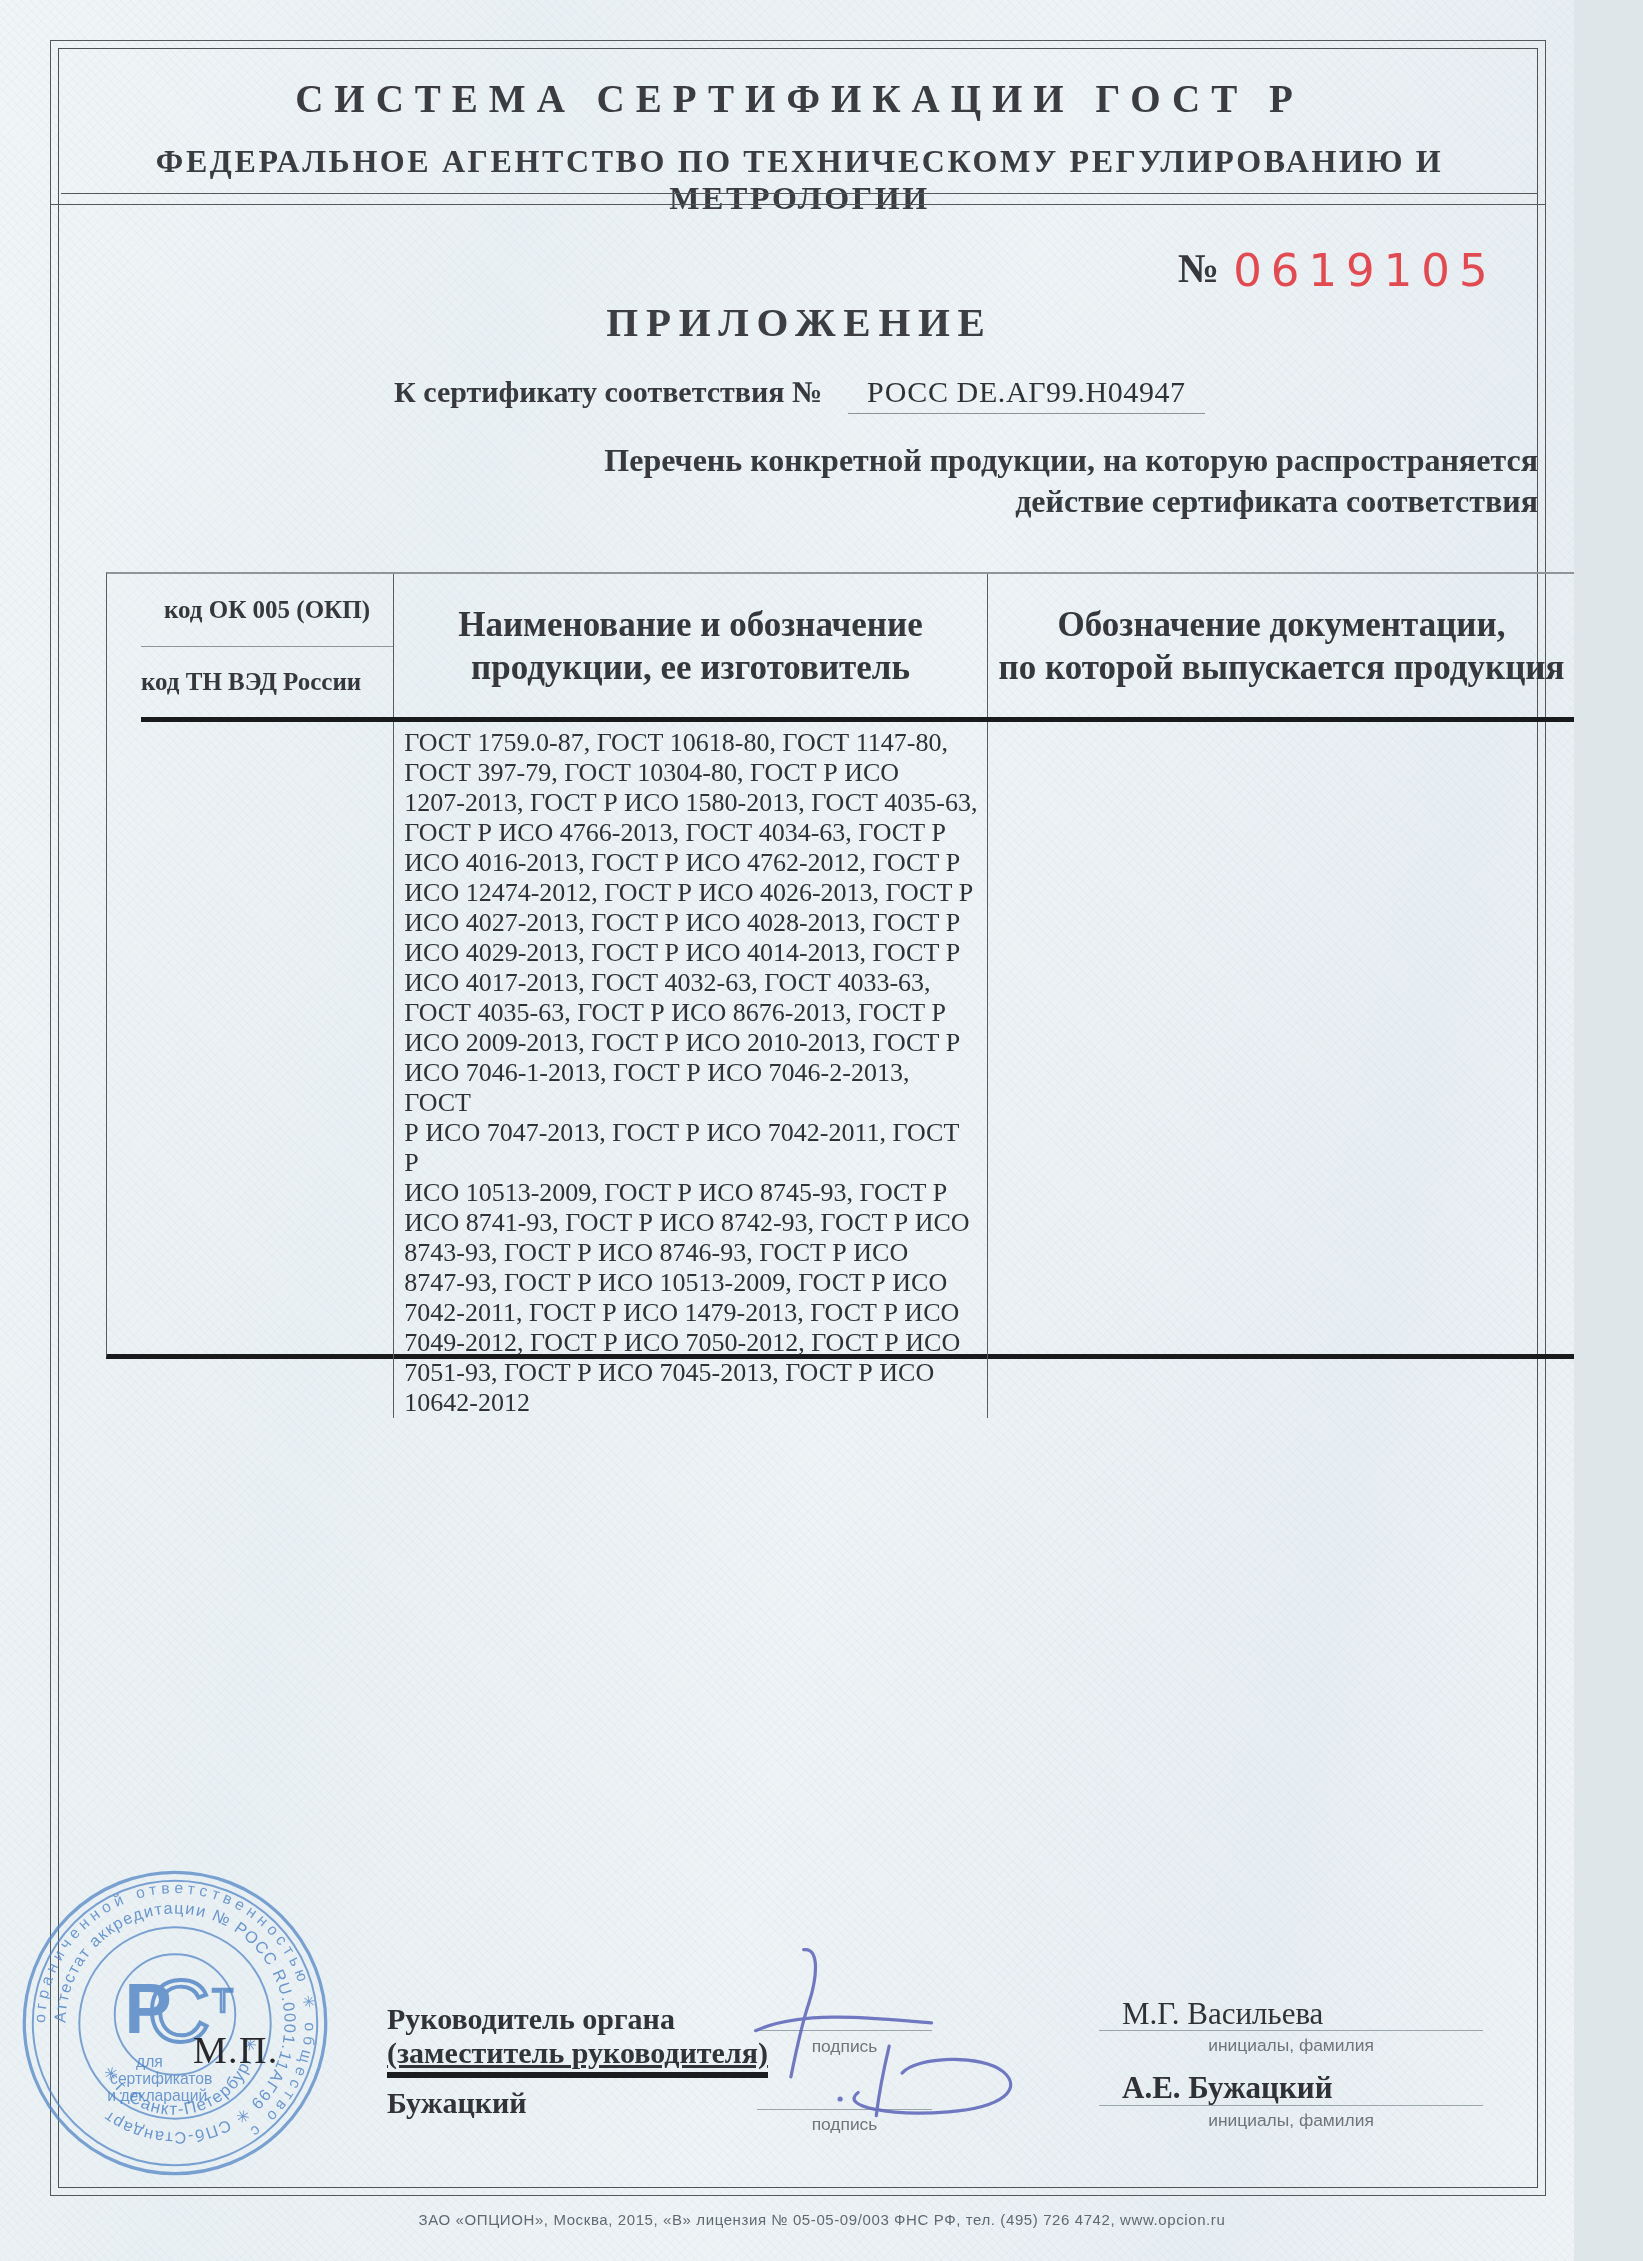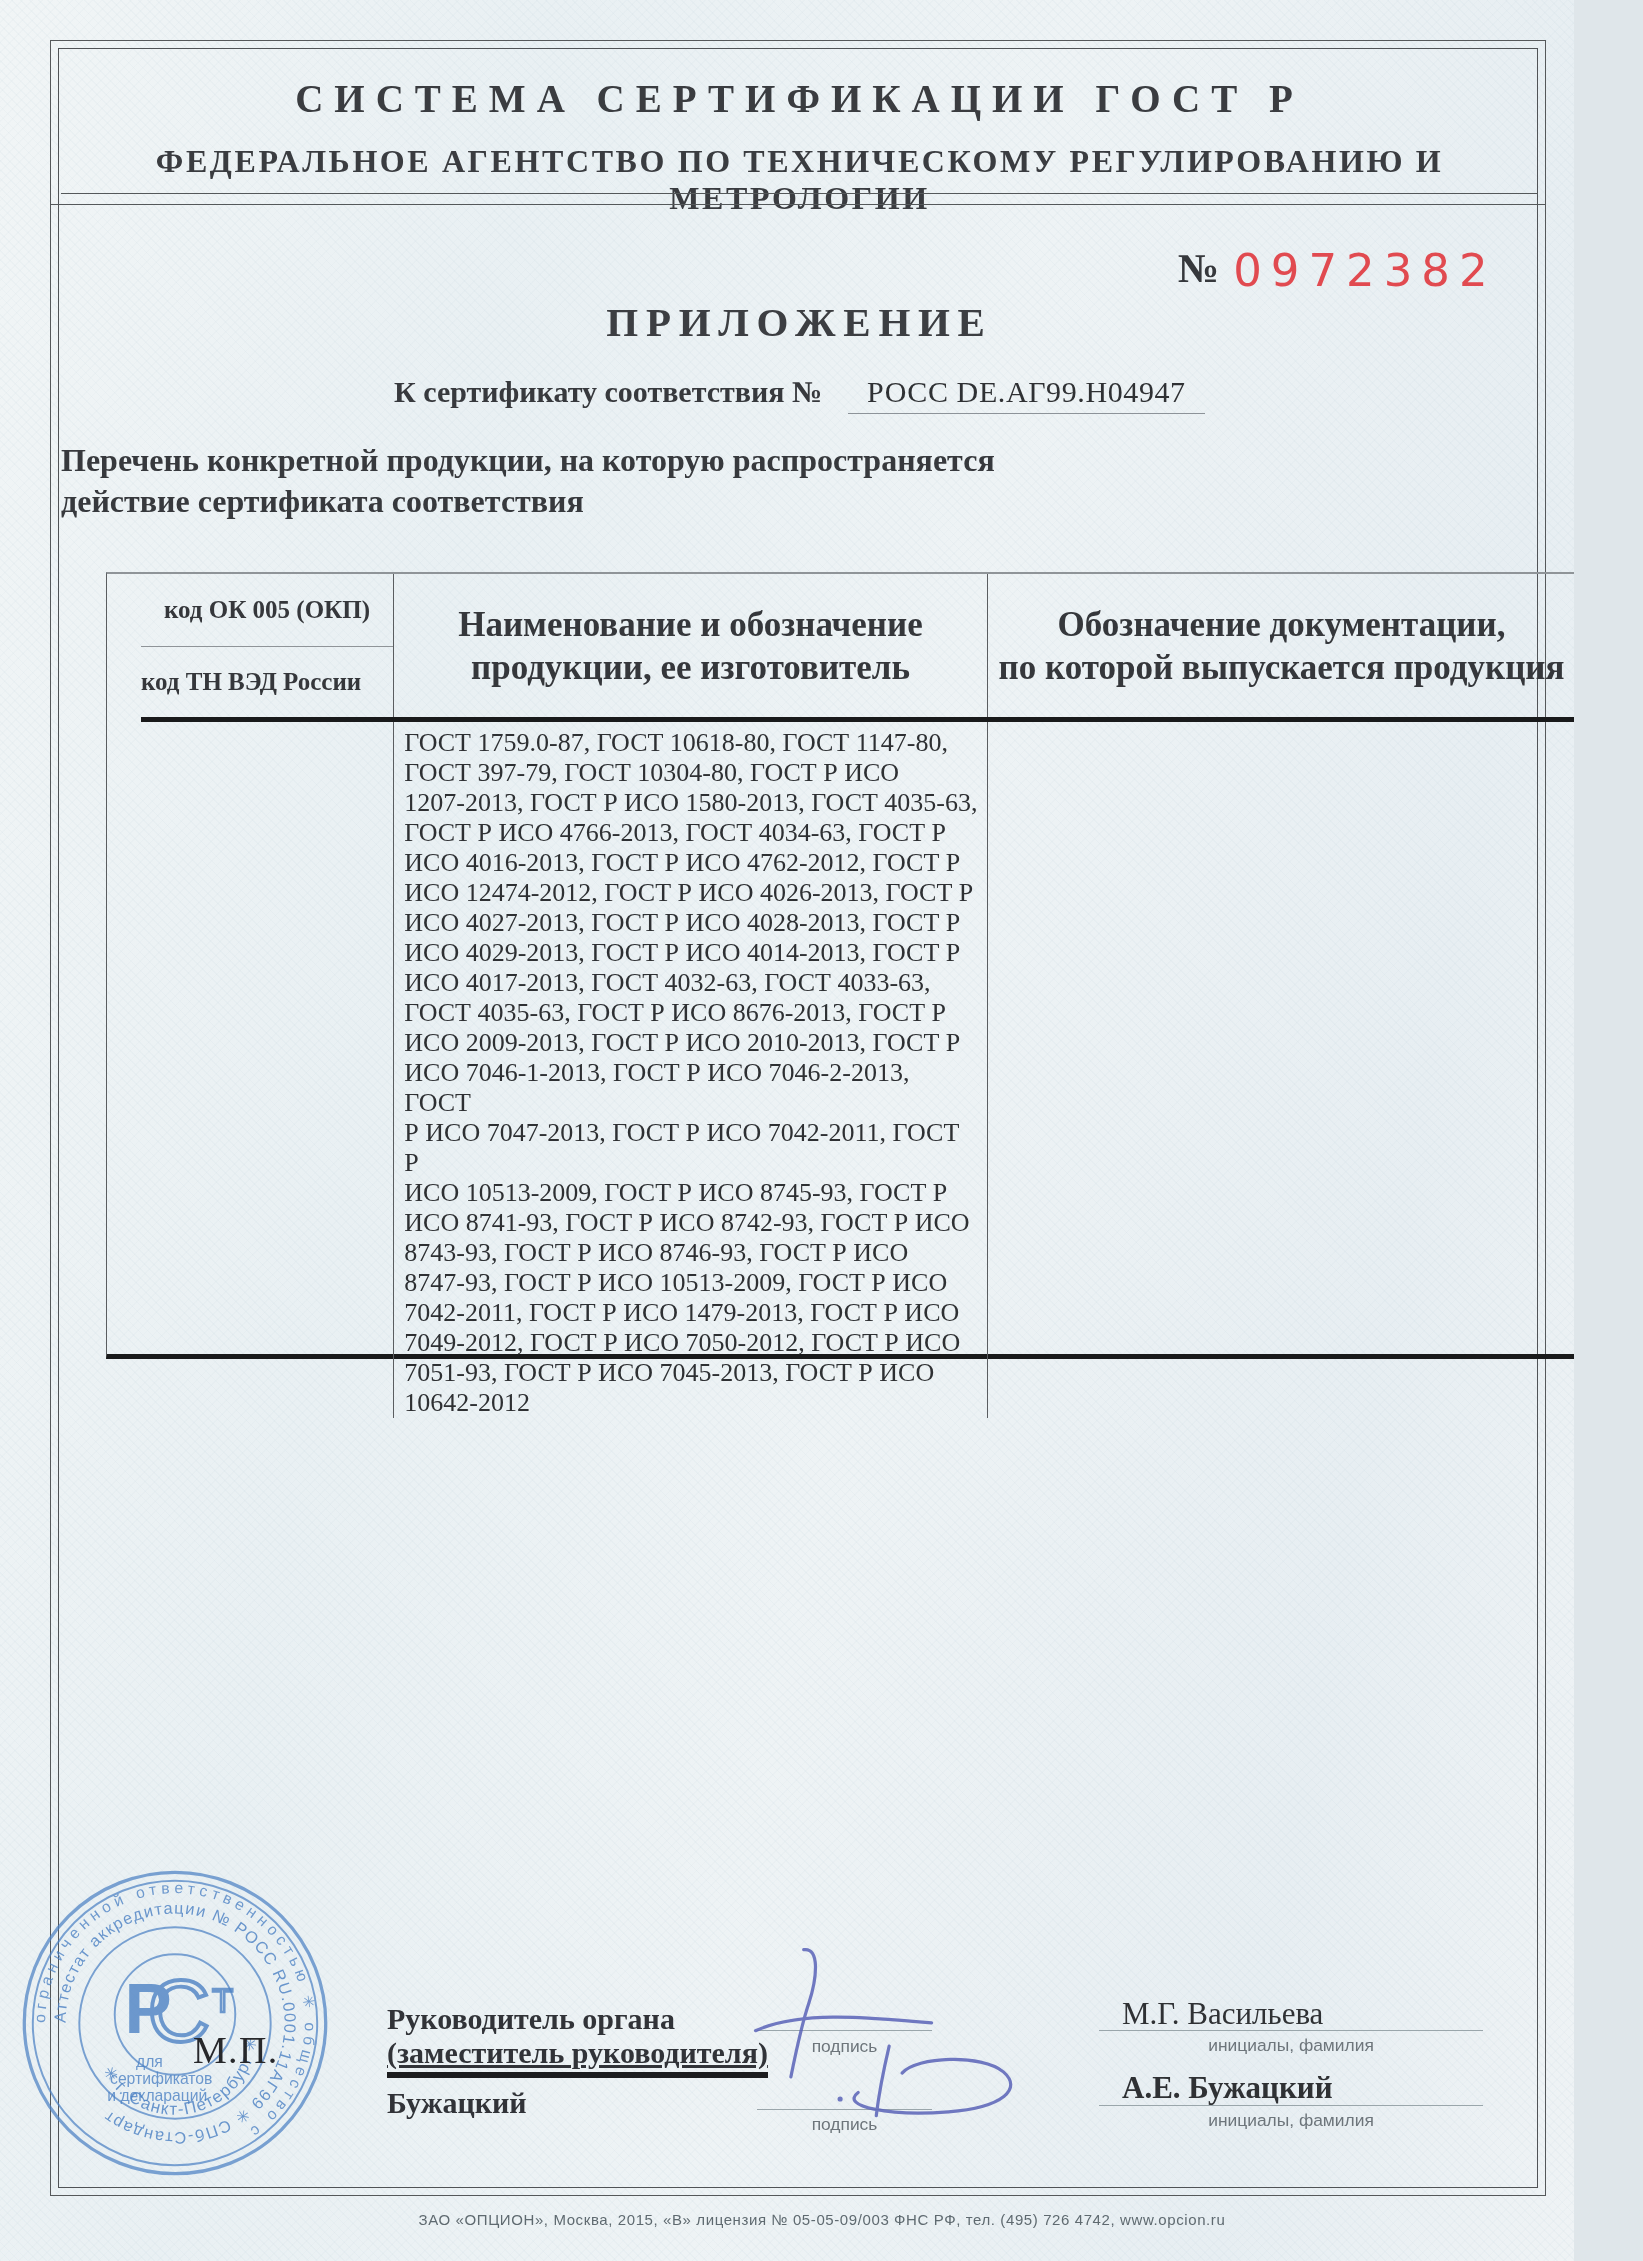--- a/index.html
+++ b/index.html
@@ -23,21 +23,21 @@
   .num-row{position:absolute;left:1178px;top:248px;display:flex;align-items:flex-start;}
   .num-sign{font-size:41px;font-weight:bold;color:#36383c;line-height:1;}
   .num-red{font-size:45px;line-height:1;margin-left:14px;letter-spacing:9px;
     font-family:"DejaVu Sans", sans-serif;color:#e14a50;}
   .appendix{position:absolute;left:61px;top:298px;width:1477px;text-align:center;
     font-size:41px;font-weight:bold;letter-spacing:7.7px;color:#3c3e42;}
   .cert-line{position:absolute;left:61px;top:375px;width:1477px;text-align:center;font-size:30px;}
   .cert-label{font-weight:bold;color:#37393d;}
   .cert-value{display:inline-block;margin-left:18px;padding:0 19.3px 3.9px 19.3px;
     border-bottom:1.9px solid #8d9399;letter-spacing:0.6px;color:#2f3134;}
-  .subtitle{position:absolute;left:61px;top:440px;width:1477px;text-align:left;
+  .subtitle{position:absolute;left:61px;top:440px;width:1477px;text-align:right;
     font-size:32px;font-weight:bold;line-height:41px;color:#37393d;white-space:pre-line;}
   
   .ptable{position:absolute;left:106px;top:572px;width:1434px;
     border-top:2.6px solid #8f9498;border-left:1.9px solid #5a5d60;border-right:1.9px solid #5a5d60;
     border-bottom:5.2px solid #191a1b;padding-left:34px;}
   .trow{display:grid;grid-template-columns:253px 594px 1fr;}
   .thead{height:143px;border-bottom:5.2px solid #191a1b;}
   .tbody{height:632px;}
   .cell{position:relative;}
   .cell.b-r{border-right:1.9px solid #5a5d60;}
@@ -70,21 +70,21 @@
     <div class="frame-inner"></div>
   </div>
 
   <div class="title1">СИСТЕМА СЕРТИФИКАЦИИ ГОСТ Р</div>
   <div class="title2">ФЕДЕРАЛЬНОЕ АГЕНТСТВО ПО ТЕХНИЧЕСКОМУ РЕГУЛИРОВАНИЮ И МЕТРОЛОГИИ</div>
   <div class="hdr-sep-1"></div>
   <div class="hdr-sep-2"></div>
 
   <div class="num-row">
     <span class="num-sign">№</span>
-    <span class="num-red">0972382</span>
+    <span class="num-red">0619105</span>
   </div>
 
   <div class="appendix">ПРИЛОЖЕНИЕ</div>
 
   <div class="cert-line">
     <span class="cert-label">К сертификату соответствия №</span>
     <span class="cert-value">РОСС DE.АГ99.Н04947</span>
   </div>
 
   <div class="subtitle">Перечень конкретной продукции, на которую распространяется

